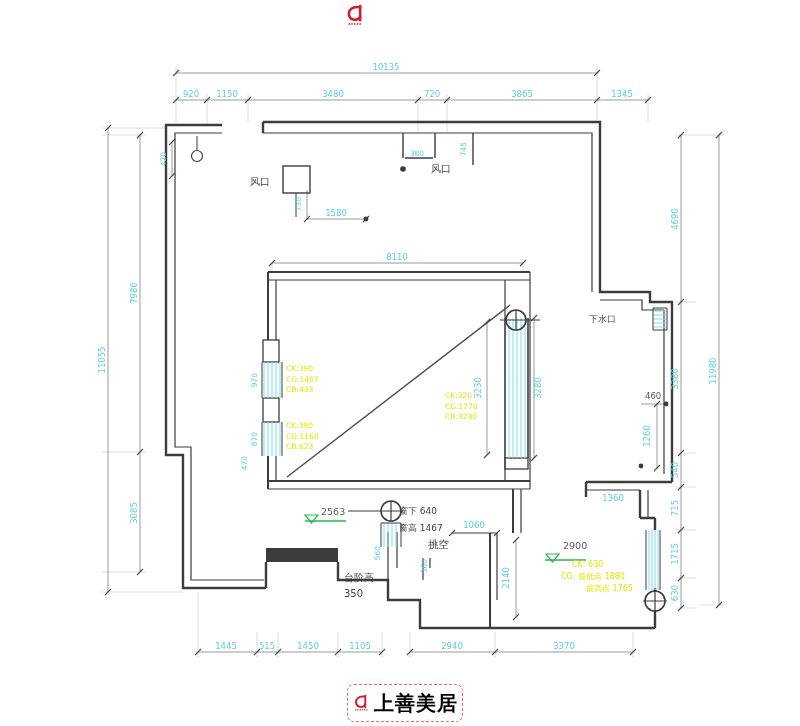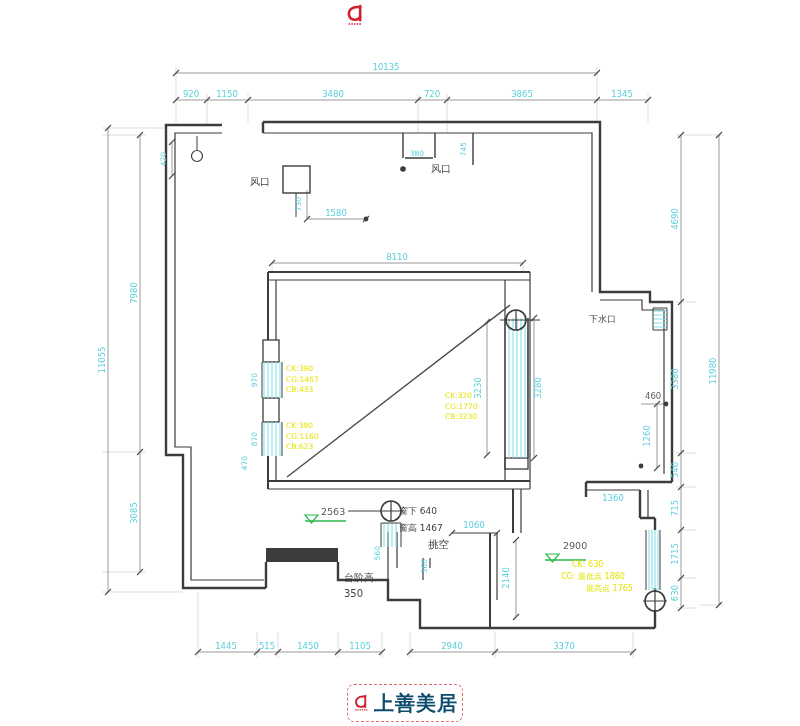--- a/index.html
+++ b/index.html
@@ -8,21 +8,21 @@
   svg text{font-family:"DejaVu Sans","Liberation Sans",sans-serif;}
   .dt{fill:#58cfdc;font-size:8.5px;text-anchor:middle;}
   .dts{fill:#58cfdc;font-size:7.5px;text-anchor:middle;}
   .lb{fill:#3f3f3f;font-size:10px;}
   .lbs{fill:#3f3f3f;font-size:9px;}
   .gy{fill:#5a5a5a;font-size:9.5px;}
   .yl{fill:#e3e300;font-size:7.5px;}
   .logo{position:absolute;left:347px;top:684px;width:116px;height:38px;
         border:1px dashed rgba(210,60,70,.75);border-radius:7px;
         display:flex;align-items:center;gap:4px;padding:0 4px;box-sizing:border-box;}
-  .brand{color:#0c4a6e;font-weight:bold;font-size:20px;letter-spacing:1px;white-space:nowrap;
+  .brand{color:#000000;font-weight:bold;font-size:20px;letter-spacing:1px;white-space:nowrap;
          font-family:"DejaVu Sans","Liberation Sans",sans-serif;}
   .mini-logo{position:absolute;left:344px;top:3px;width:22px;height:24px;}
 </style>
 </head>
 <body>
 
 <div class="stage">
 
 <svg width="800" height="726" viewBox="0 0 800 726">
 

